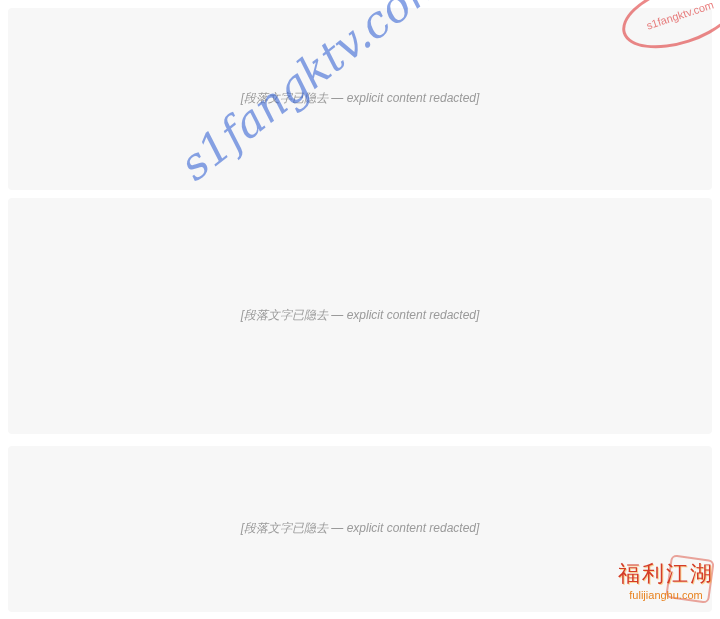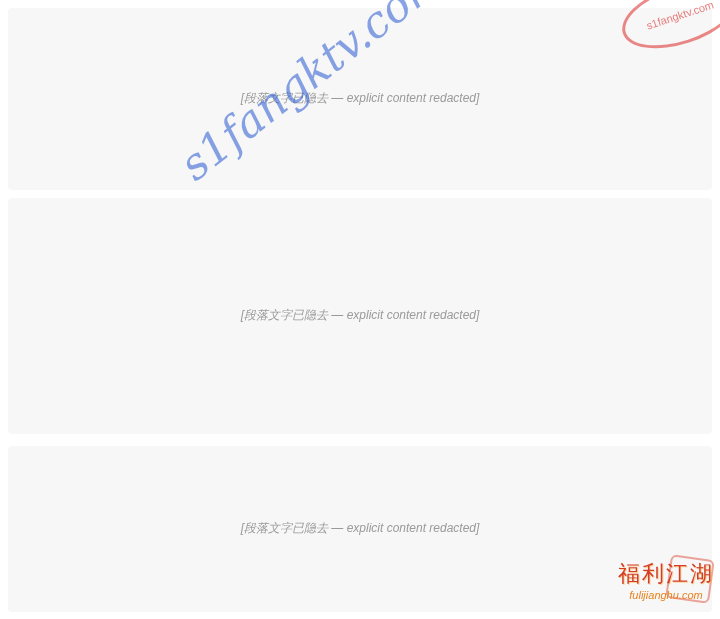--- a/index.html
+++ b/index.html
@@ -85,21 +85,20 @@
     font-weight: normal;
     font-size: 22px;
     color: #d43c28;
     letter-spacing: 2px;
     text-shadow: 1px 1px 0 rgba(255, 180, 60, 0.5);
   }
   .logo-sub {
     position: relative;
     font-size: 11px;
     color: #e8821e;
-    font-style: italic;
   }
 </style>
 </head>
 <body>
 
 <div class="page">
 
   <div class="text-block" id="block-1">
     <div class="redacted-note">[段落文字已隐去 — explicit content redacted]</div>
   </div>

